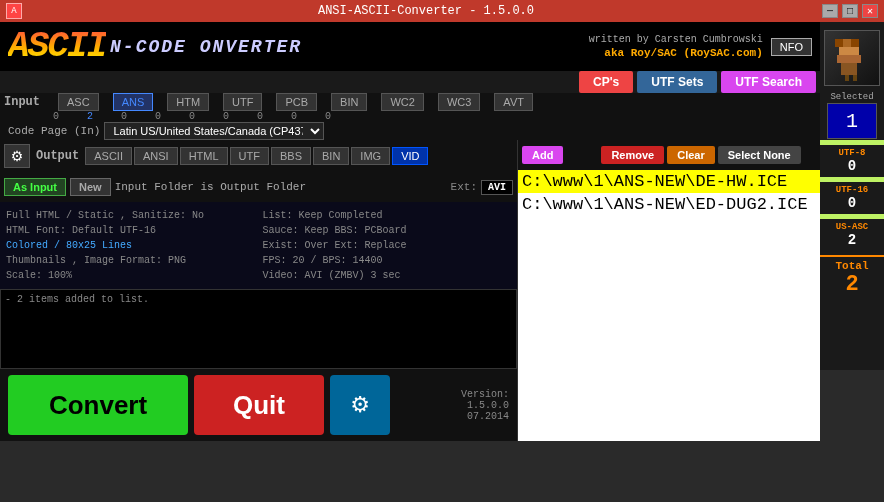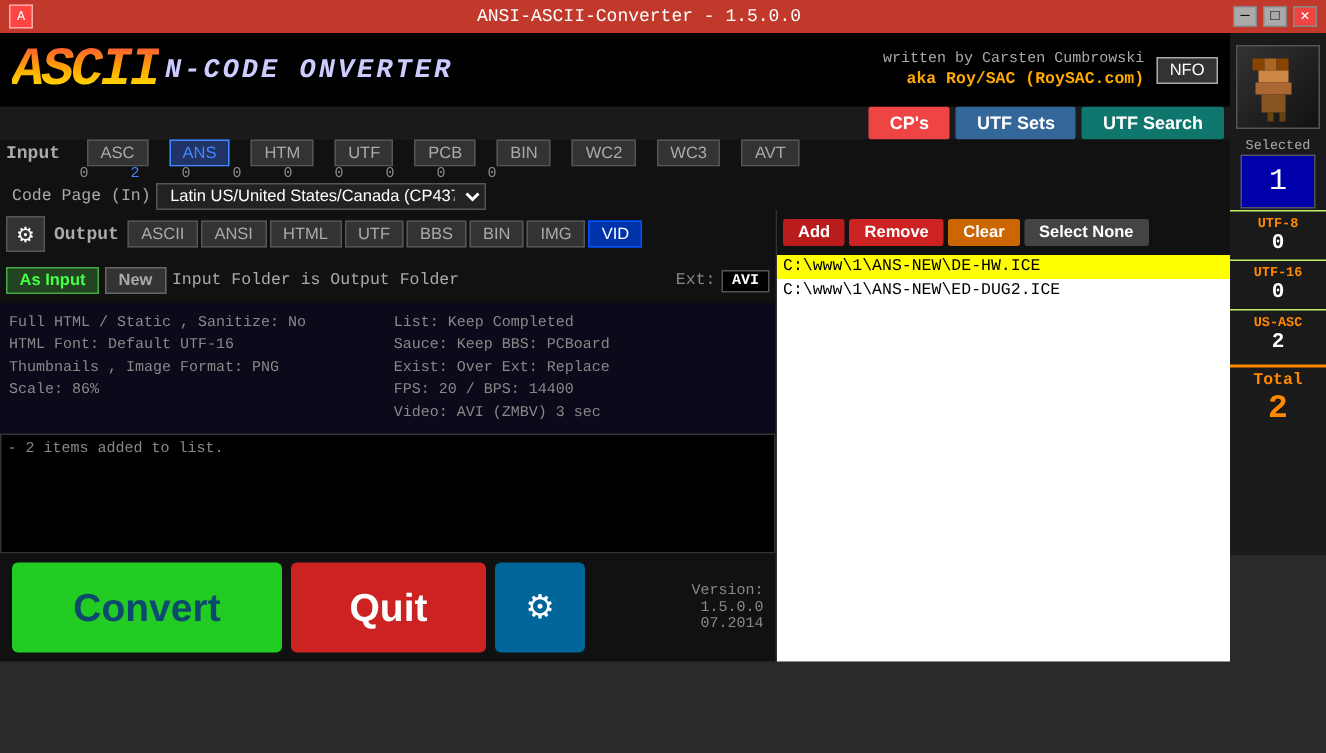--- a/index.html
+++ b/index.html
@@ -114,21 +114,21 @@
       background: #e44;
       border: none;
       color: white;
       padding: 4px 14px;
       font-size: 12px;
       font-weight: bold;
       cursor: pointer;
       border-radius: 2px;
     }
     .top-btn.blue { background: #336699; }
-    .top-btn.teal { background: #0f766e; }
+    .top-btn.teal { background: #d946ef; }
     
     #input-tabs {
       background: #111;
       height: 28px;
       display: flex;
       align-items: center;
       padding: 0 4px;
       gap: 14px;
     }
     #input-label {
@@ -307,33 +307,33 @@
     }
     .action-btn {
       border: none;
       color: white;
       padding: 3px 10px;
       font-size: 11px;
       font-weight: bold;
       cursor: pointer;
       border-radius: 2px;
     }
-    .btn-green { background: #b91c1c; }
-    .btn-red { background: #cc2222; }
+    .btn-green { background: #d946ef; }
+    .btn-red { background: #cc2222; margin-left: 35px; }
     .btn-orange { background: #cc6600; }
     .btn-gray { background: #444; }
     
     #file-list {
       flex: 1;
       background: #fff;
       overflow-y: auto;
     }
     .file-item {
       padding: 2px 4px;
-      font-size: 11px;
+      font-size: 17px;
       color: #000;
       cursor: pointer;
     }
     .file-item.selected {
       background: #ffff00;
       color: #000;
     }
     
     #right-sidebar {
       width: 64px;
@@ -361,21 +361,21 @@
       width: 50px;
       height: 36px;
       font-size: 20px;
     }
     .stat-section {
       width: 100%;
       display: flex;
       flex-direction: column;
       align-items: center;
       padding: 3px 0;
-      border-top: 1px solid #bef264;
+      border-top: 5px solid #bef264;
     }
     .stat-section-label {
       color: #ff8800;
       font-size: 9px;
       font-weight: bold;
     }
     .stat-section-val {
       color: #fff;
       font-size: 14px;
       font-weight: bold;
@@ -385,21 +385,21 @@
       height: 72px;
       display: flex;
       align-items: center;
       background: #111;
       padding: 4px 8px;
       gap: 6px;
     }
     #convert-btn {
       background: #22cc22;
       border: none;
-      color: #0c4a6e;
+      color: #000000;
       font-size: 26px;
       font-weight: bold;
       width: 180px;
       height: 60px;
       cursor: pointer;
       border-radius: 4px;
     }
     #quit-btn {
       background: #cc2222;
       border: none;
@@ -533,22 +533,23 @@
           <button class="folder-btn gray">New</button>
           <span id="folder-text">Input Folder is Output Folder</span>
           <span id="ext-label">Ext:</span>
           <span id="ext-value">AVI</span>
         </div>
 
         <div id="info-panel">
           <div class="info-col">
             <div>Full HTML  / Static , Sanitize: No</div>
             <div>HTML Font: Default         UTF-16</div>
+            <div style="color:#44aaff;">Colored    / 80x25 Lines</div>
             <div>Thumbnails  , Image Format: PNG</div>
-            <div>Scale: 86%</div>
+            <div>Scale: 100%</div>
           </div>
           <div class="info-col">
             <div>List: Keep Completed</div>
             <div>Sauce: Keep       BBS: PCBoard</div>
             <div>Exist: Over       Ext: Replace</div>
             <div>FPS: 20 / BPS: 14400</div>
             <div>Video: AVI      (ZMBV)    3 sec</div>
           </div>
         </div>
 

